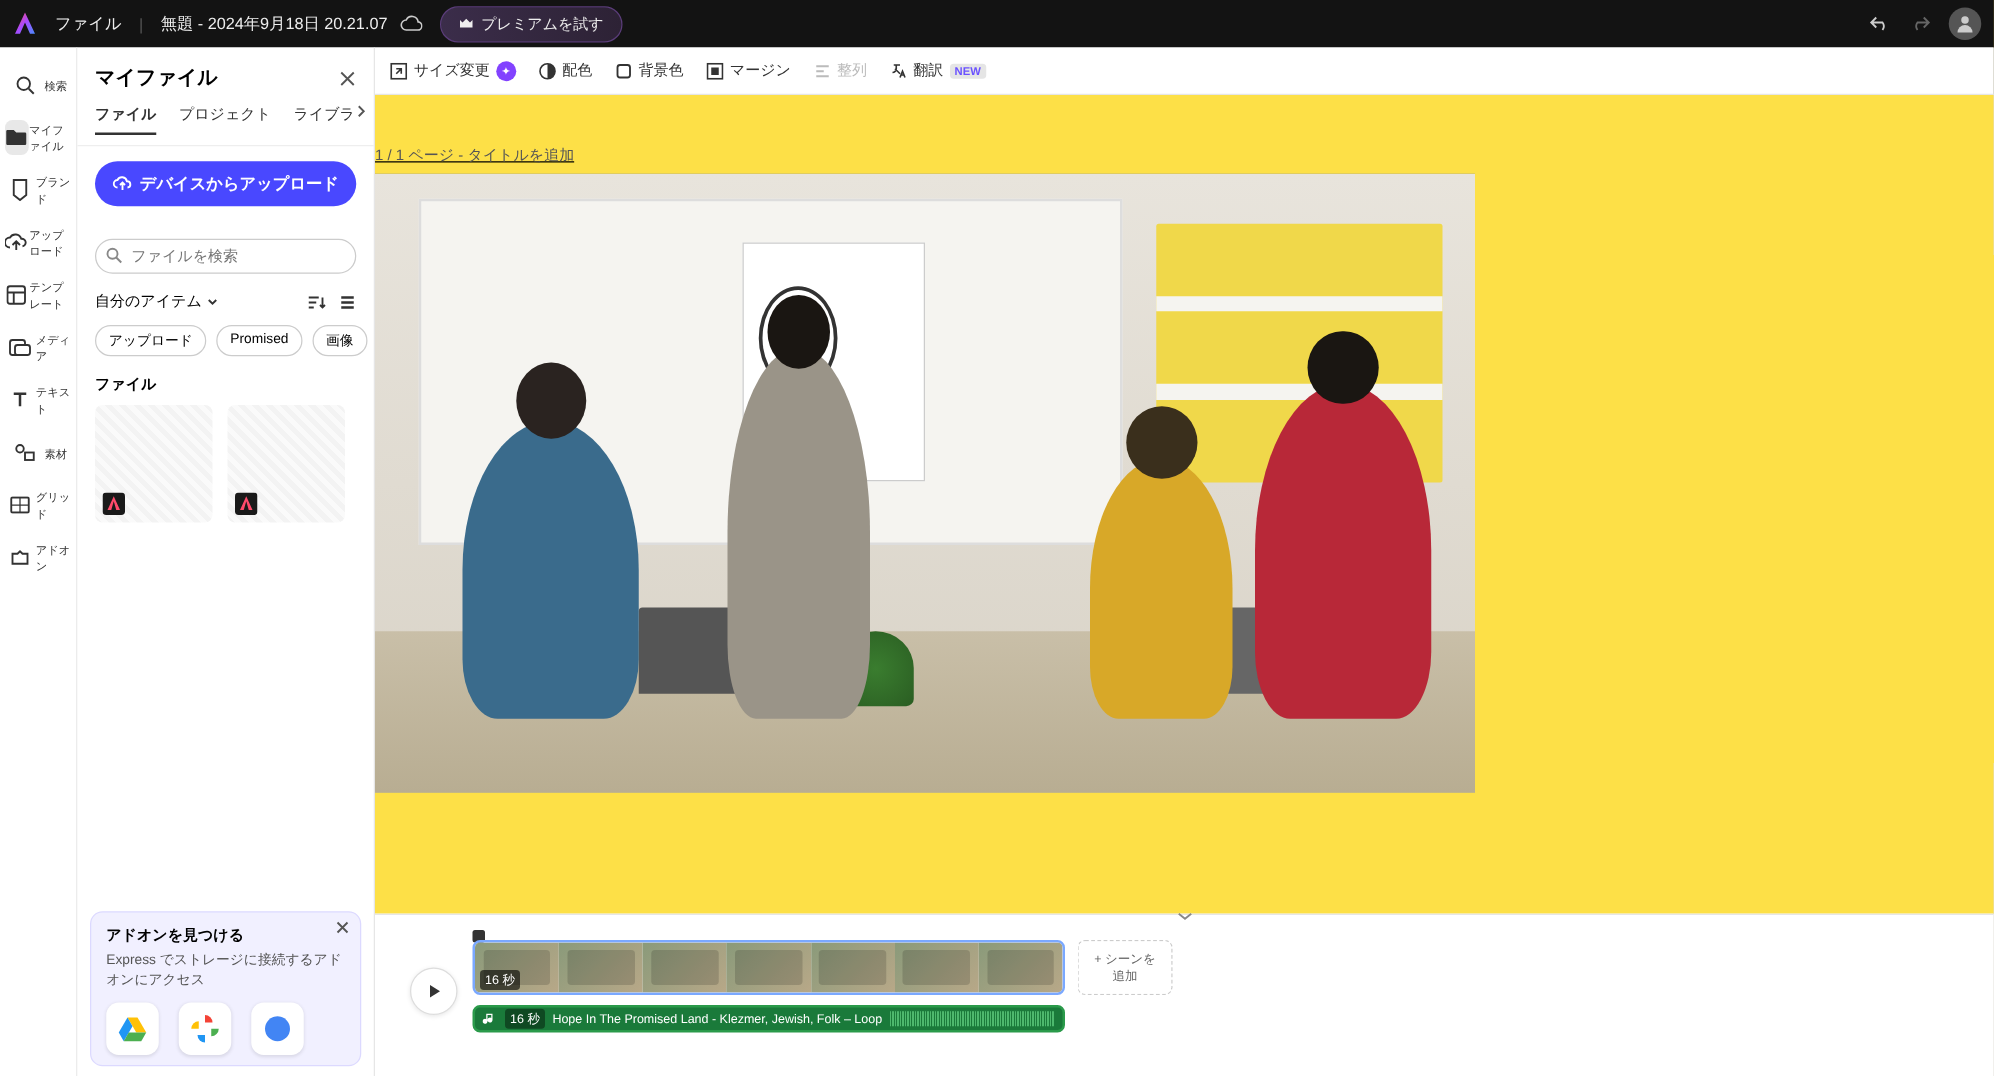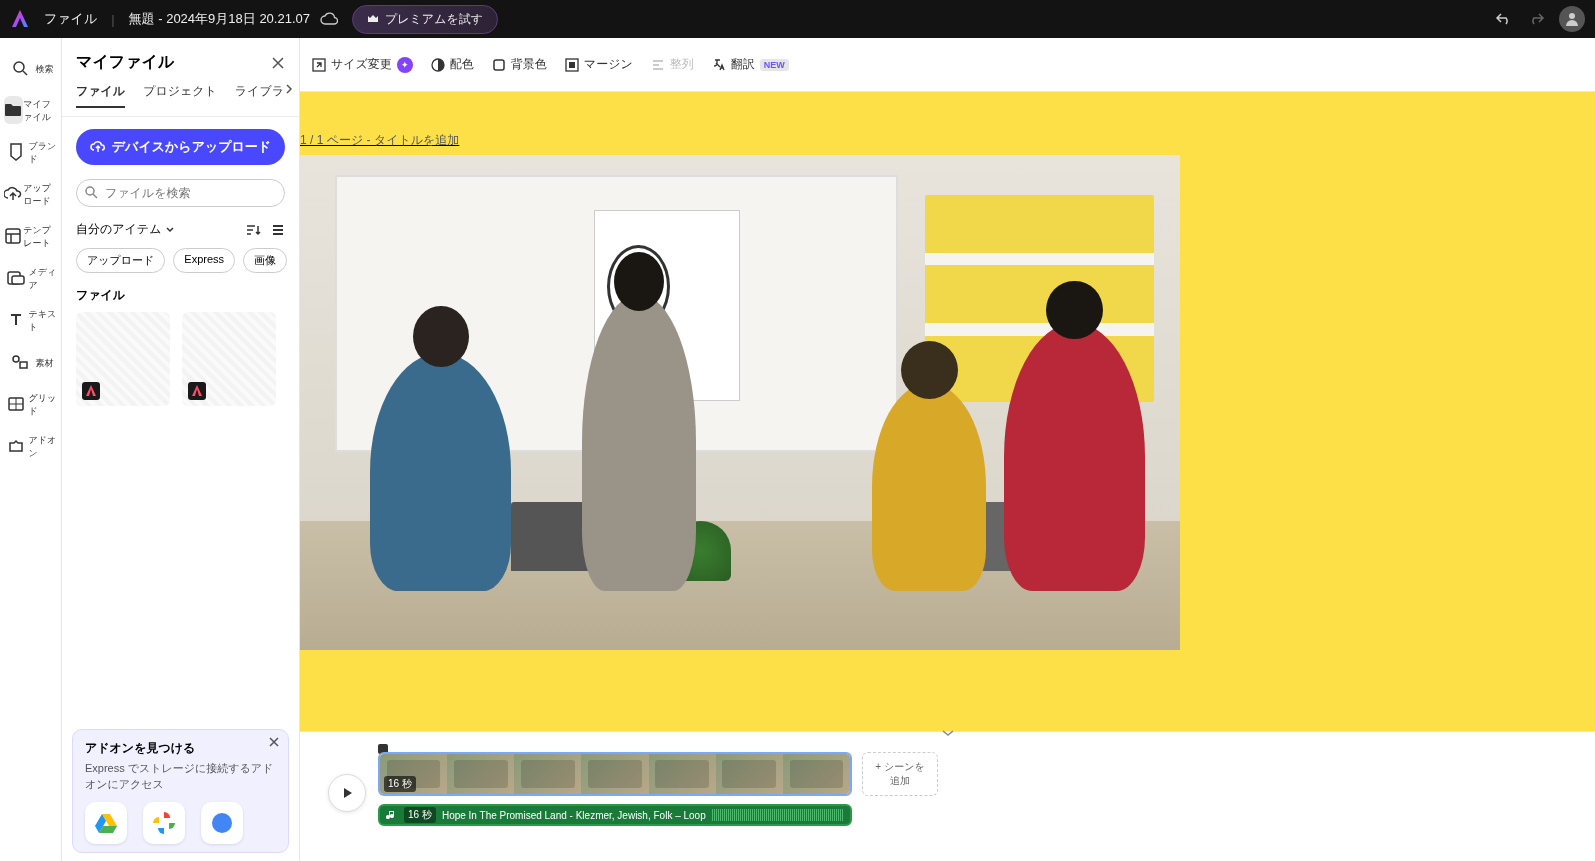--- a/index.html
+++ b/index.html
@@ -26,21 +26,21 @@
 
 
 .panel { width: 238px; background: #fff; border-right: 1px solid #e6e6e6; display: flex; flex-direction: column; position: relative; }
 .panel-head { display: flex; align-items: center; justify-content: space-between; padding: 14px 14px 10px; }
 .panel-title { font-size: 16px; font-weight: 700; }
 .panel-tabs { display: flex; gap: 18px; padding: 0 14px 8px; border-bottom: 1px solid #eee; font-size: 12px; position: relative; overflow: hidden; }
 .panel-tab { padding-bottom: 6px; cursor: pointer; color: #333; white-space: nowrap; }
 .panel-tab.active { font-weight: 700; border-bottom: 2px solid #333; }
 .panel-tabs-arrow { position: absolute; right: 4px; top: 0; color: #666; }
 .upload-btn { margin: 12px 14px 10px; background: #4948ff; color: #fff; border: none; border-radius: 20px; padding: 9px; font-size: 13px; display: flex; align-items: center; justify-content: center; gap: 6px; cursor: pointer; font-weight: 600; }
-.search-wrap { margin: 4px 14px 10px; position: relative; }
+.search-wrap { margin: 16px 14px 10px; position: relative; }
 .search-input { width: 100%; padding: 6px 8px 6px 28px; border: 1px solid #ccc; border-radius: 14px; font-size: 12px; }
 .search-wrap svg { position: absolute; left: 8px; top: 6px; }
 .items-row { display: flex; align-items: center; justify-content: space-between; padding: 4px 14px 10px; font-size: 12px; }
 .items-dd { display: flex; align-items: center; gap: 4px; cursor: pointer; }
 .view-opts { display: flex; gap: 10px; }
 .chips { display: flex; gap: 8px; padding: 0 14px 10px; overflow: hidden; }
 .chip { border: 1px solid #ccc; border-radius: 14px; padding: 4px 10px; font-size: 11px; white-space: nowrap; cursor: pointer; }
 .section-label { padding: 4px 14px 8px; font-size: 12px; font-weight: 700; }
 .file-grid { display: flex; gap: 12px; padding: 0 14px; }
 .file-thumb { width: 94px; height: 94px; background: repeating-linear-gradient(45deg,#f3f3f3 0 4px,#fafafa 4px 8px); border-radius: 6px; position: relative; cursor: pointer; }
@@ -49,21 +49,21 @@
 
 .addon-card { position: absolute; bottom: 8px; left: 10px; right: 10px; background: #f1f0ff; border: 1px solid #dcd9ff; border-radius: 10px; padding: 10px 12px 8px; }
 .addon-card .close { position: absolute; right: 8px; top: 6px; cursor: pointer; color: #555; }
 .addon-title { font-size: 12px; font-weight: 700; margin-bottom: 4px; }
 .addon-desc { font-size: 11px; color: #555; line-height: 1.4; }
 .addon-icons { display: flex; gap: 16px; margin-top: 10px; }
 .addon-ic { width: 42px; height: 42px; border-radius: 10px; background: #fff; box-shadow: 0 1px 3px rgba(0,0,0,0.1); display: flex; align-items: center; justify-content: center; }
 
 
 .canvas-area { flex: 1; display: flex; flex-direction: column; background: #fff; }
-.toolbar2 { height: 54px; border-bottom: 1px solid #e6e6e6; display: flex; align-items: center; padding: 0 12px; gap: 18px; font-size: 12px; }
+.toolbar2 { height: 38px; border-bottom: 1px solid #e6e6e6; display: flex; align-items: center; padding: 0 12px; gap: 18px; font-size: 12px; }
 .tb-item { display: flex; align-items: center; gap: 5px; cursor: pointer; color: #333; }
 .tb-item.disabled { color: #bbb; }
 .tb-badge { background: #8242ff; color: #fff; border-radius: 50%; width: 16px; height: 16px; display: flex; align-items: center; justify-content: center; font-size: 9px; }
 .tb-new { background: #e5e5e5; color: #6b52ff; font-size: 9px; padding: 1px 4px; border-radius: 3px; font-weight: 700; }
 
 .canvas-scroll { flex: 1; background: #fde047; display: flex; flex-direction: column; align-items: flex-start; padding-top: 40px; overflow: hidden; position: relative; text-decoration: underline; }
 .page-label { width: 880px; text-align: left; font-size: 12px; color: #555; margin-bottom: 6px; }
 .canvas-page { width: 880px; height: 495px; background: #888; position: relative; overflow: hidden; }
 
 
@@ -295,21 +295,21 @@
           </span>
         <span>
             <svg width="14" height="14" viewBox="0 0 14 14">
               <path d="M2 3h10M2 7h10M2 11h10" stroke="#333" stroke-width="2"></path>
             </svg>
           </span>
       </span>
     </div>
     <div class="chips">
       <span class="chip">アップロード</span>
-      <span class="chip">Express</span>
+      <span class="chip">Promised</span>
       <span class="chip">画像</span>
     </div>
     <div class="section-label">ファイル</div>
     <div class="file-grid">
       <div class="file-thumb">
           <span class="badge">
             <svg width="18" height="18" viewBox="0 0 18 18">
               <rect width="18" height="18" rx="3" fill="#1a1a1a"></rect>
               <path d="M9 3l5 11h-3L9 7 7 14H4z" fill="#ff4a6b"></path>
             </svg>

